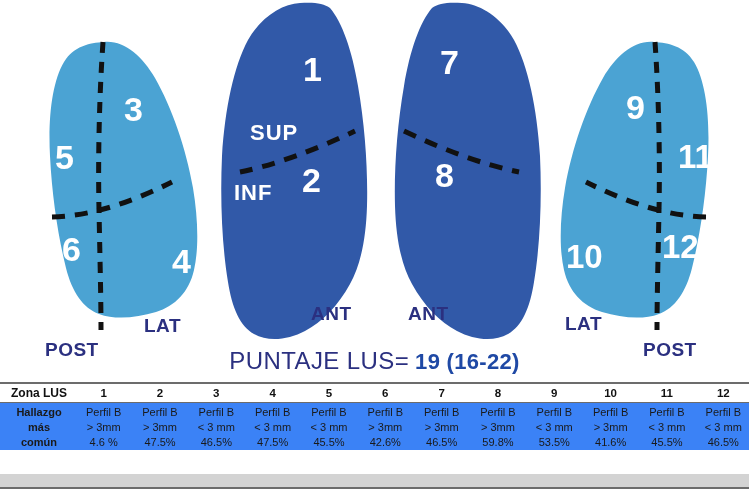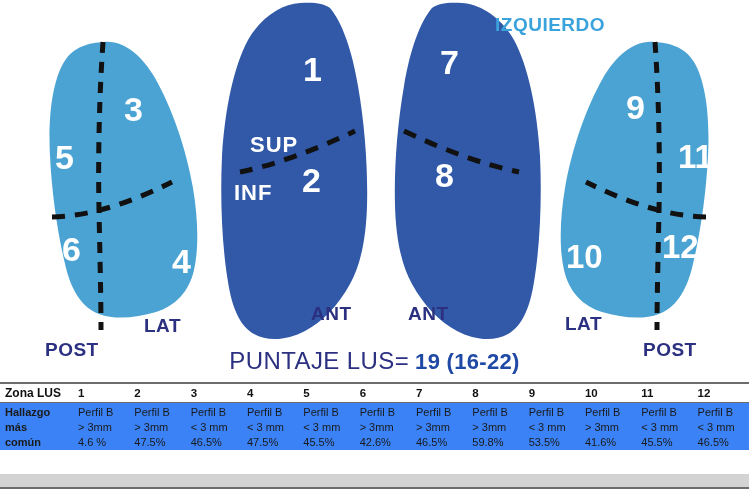--- a/index.html
+++ b/index.html
@@ -68,21 +68,21 @@
 
   .supinf{
     position:absolute;
     font-family:"Liberation Sans", sans-serif;
     font-weight:bold;
     color:#ffffff;
     font-size:22px;
     letter-spacing:1px;
     white-space:nowrap;
   }
-  #sup-label{left:250px;top:120px;margin-top:12px;}
+  #sup-label{left:250px;top:120px;}
   #inf-label{left:234px;top:180px;}
 
   #score{
     position:absolute;
     left:0;top:347px;width:749px;
     text-align:center;
     white-space:nowrap;
   }
   #score .score-txt{
     font-family:"Liberation Sans", sans-serif;
@@ -108,21 +108,21 @@
   }
   table#lus-table{
     border-collapse:collapse;
     width:749px;
     table-layout:fixed;
     font-family:"Liberation Sans", sans-serif;
   }
   table#lus-table td,table#lus-table th{
     padding:0;
     margin:0;
-    text-align:left;
+    text-align:center;
     vertical-align:top;
   }
   .col-head{width:68px;}
   thead tr{background:#ffffff;}
   thead th{
     border-top:2px solid #6c6c6c;
     border-bottom:1px solid #6c6c6c;
     font-size:11.5px;
     font-weight:bold;
     color:#111111;
@@ -188,21 +188,20 @@
       <path stroke-dasharray="13 10" d="M240,172 C275,165 315,150 355,131"></path>
 
       <path stroke-dasharray="13 10" d="M404,131 C444,150 484,165 519,172"></path>
 
       <path stroke-dasharray="11 9" d="M655,42 C659,100 660,160 659,210 C658,260 657,300 657,330"></path>
 
       <path stroke-dasharray="13 10" d="M706,217 C670,216 632,205 586,182"></path>
     </g>
   </svg>
 
-  <div class="side-label" id="label-izquierdo">IZQUIERDO</div>
 
   <div class="orient" id="orient-post-r">POST</div>
   <div class="orient" id="orient-lat-r">LAT</div>
   <div class="orient" id="orient-ant-r">ANT</div>
   <div class="orient" id="orient-ant-l">ANT</div>
   <div class="orient" id="orient-lat-l">LAT</div>
   <div class="orient" id="orient-post-l">POST</div>
 
   <div class="supinf" id="sup-label">SUP</div>
   <div class="supinf" id="inf-label">INF</div>

